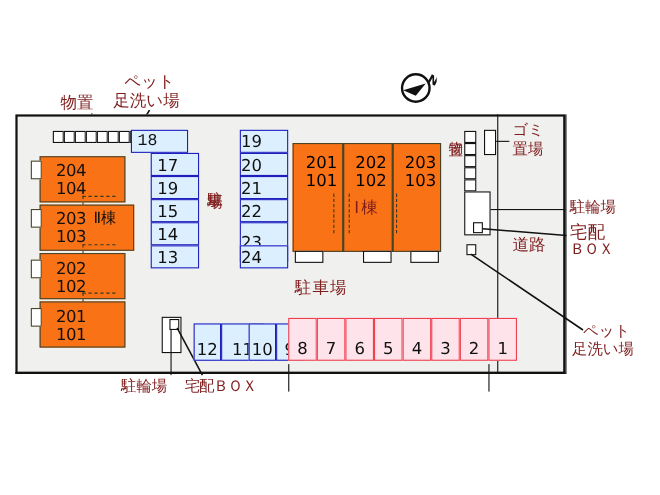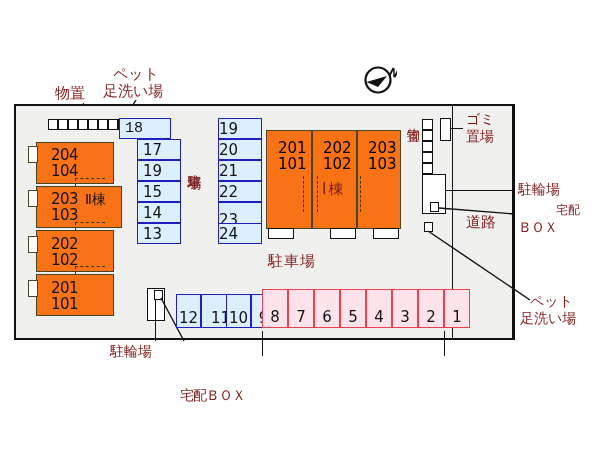--- a/index.html
+++ b/index.html
@@ -189,21 +189,21 @@
   <div class="lbl" style="left:466px;top:128px;font-size:14px;">置場</div>
 
   <div class="white-box" style="left:422px;top:174px;width:24px;height:40px;"></div>
   <div style="position:absolute;left:446px;top:190px;width:68px;height:1.4px;background:#111;"></div>
   <div class="lbl" style="left:518px;top:181px;font-size:14px;">駐輪場</div>
 
   <div class="tiny" style="left:430px;top:202px;width:9px;height:10px;"></div>
   <svg style="position:absolute;left:437px;top:200px;width:80px;height:20px;">
     <line x1="2" y1="8" x2="78" y2="14" stroke="#111" stroke-width="1.4"></line>
   </svg>
-  <div class="lbl" style="left:518px;top:202px;font-size:12px;margin-left:38px;">宅配</div>
+  <div class="lbl" style="left:518px;top:202px;font-size:16px;">宅配</div>
   <div class="lbl" style="left:518px;top:219px;font-size:14px;letter-spacing:-1px;">ＢＯＸ</div>
 
   <div class="tiny" style="left:424px;top:222px;width:9px;height:10px;"></div>
   <svg style="position:absolute;left:425px;top:228px;width:110px;height:80px;">
     <line x1="3" y1="3" x2="105" y2="72" stroke="#111" stroke-width="1.4"></line>
   </svg>
   <div class="lbl" style="left:530px;top:293px;font-size:14px;">ペット</div>
   <div class="lbl" style="left:520px;top:310px;font-size:14px;">足洗い場</div>
 
   <div class="vline" style="left:452px;top:104px;height:236px;"></div>
@@ -212,21 +212,21 @@
 
   <div class="lbl" style="left:268px;top:253px;font-size:15px;letter-spacing:1px;">駐車場</div>
 
   <div class="white-box" style="left:147px;top:288px;width:18px;height:33px;"></div>
   <div class="tiny" style="left:154px;top:290px;width:9px;height:10px;"></div>
   <div class="vline" style="left:155px;top:300px;height:41px;"></div>
   <svg style="position:absolute;left:158px;top:296px;width:34px;height:48px;">
     <line x1="3" y1="2" x2="26" y2="45" stroke="#111" stroke-width="1.4"></line>
   </svg>
   <div class="lbl" style="left:110px;top:343px;font-size:14px;">駐輪場</div>
-  <div class="lbl" style="left:180px;top:343px;font-size:14px;letter-spacing:-1px;margin-top:44px;">宅配ＢＯＸ</div>
+  <div class="lbl" style="left:168px;top:343px;font-size:14px;letter-spacing:-1px;">宅配ＢＯＸ</div>
 
   <div class="stall mid" style="left:176px;top:294px;width:25px;height:34px;align-items:flex-end;">
       <span>12</span>
     </div>
   <div class="stall mid" style="left:201px;top:294px;width:39px;height:34px;align-items:flex-end;">
       <span>11</span>
     </div>
   <div class="stall mid" style="left:226px;top:294px;width:25px;height:34px;align-items:flex-end;">
       <span>10</span>
     </div>

